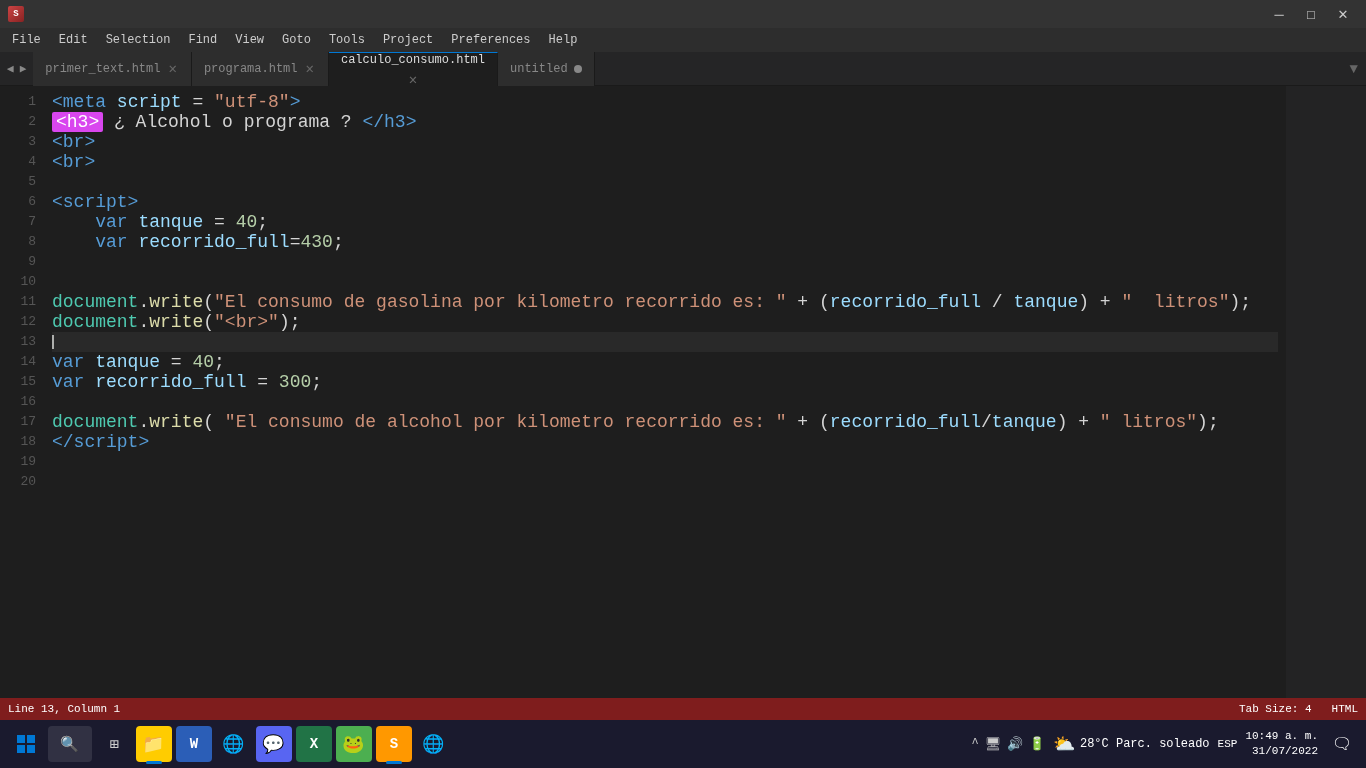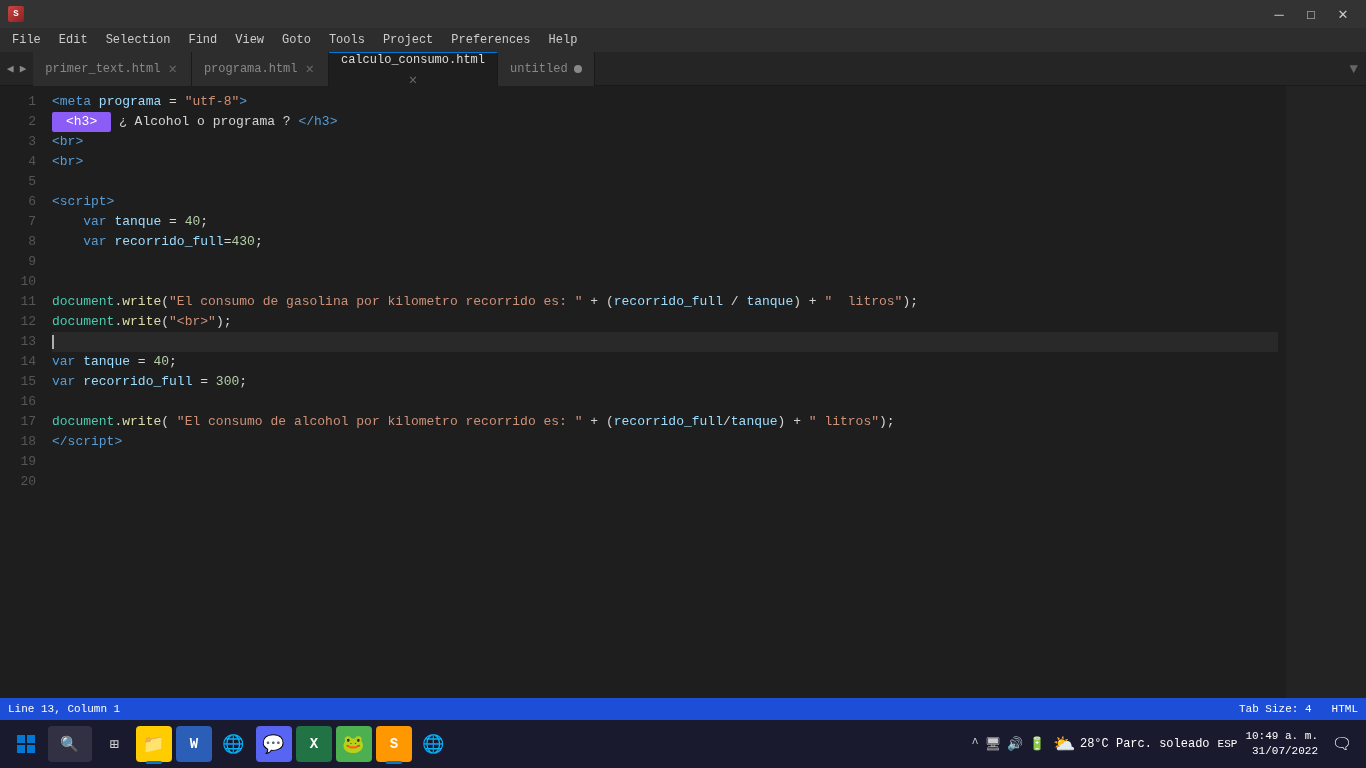--- a/index.html
+++ b/index.html
@@ -155,21 +155,21 @@
       padding: 6px 8px 6px 0;
       font-size: 13px;
       line-height: 20px;
       user-select: none;
       flex-shrink: 0;
     }
     #code-area {
       flex: 1;
       padding: 6px 8px;
       line-height: 20px;
-      font-size: 13px;
+      font-size: 18px;
       overflow: auto;
       background: #1e1e1e;
     }
     .code-line {
       height: 20px;
       white-space: pre;
       display: flex;
       align-items: center;
     }
     .code-line.active-line {
@@ -191,21 +191,21 @@
     }
     .minimap-content {
       transform: scale(0.15);
       transform-origin: top left;
       width: 660px;
       pointer-events: none;
     }
 
     
     #status-bar {
-      background: #1d4ed8;
+      background: #7f1d1d;
       color: white;
       font-size: 11px;
       height: 22px;
       display: flex;
       align-items: center;
       padding: 0 8px;
       gap: 20px;
       flex-shrink: 0;
     }
     #status-bar-right {
@@ -356,25 +356,25 @@
     <div>15</div>
     <div>16</div>
     <div>17</div>
     <div>18</div>
     <div>19</div>
     <div>20</div>
   </div>
   <div id="code-area">
 
     <div class="code-line">
-      <span class="tag">&lt;meta</span><span class="plain"> </span><span style="color:#9cdcfe;">programa</span><span class="plain"> = </span><span class="string">"utf-8"</span><span class="tag">&gt;</span>
-    </div>
-
-    <div class="code-line">
-      <span style="color:#f44747; background:#8b5cf6; color:white; padding:0 14px; border-radius:2px;">&lt;h3&gt;</span><span class="plain"> ¿ Alcohol o programa ? </span><span class="tag">&lt;/h3&gt;</span>
+      <span class="tag">&lt;meta</span><span class="plain"> </span><span style="color:#9cdcfe;">script</span><span class="plain"> = </span><span class="string">"utf-8"</span><span class="tag">&gt;</span>
+    </div>
+
+    <div class="code-line">
+      <span style="color:#f44747; background:#d946ef; color:white; padding:0 4px; border-radius:2px;">&lt;h3&gt;</span><span class="plain"> ¿ Alcohol o programa ? </span><span class="tag">&lt;/h3&gt;</span>
     </div>
 
     <div class="code-line">
       <span class="tag">&lt;br&gt;</span>
     </div>
 
     <div class="code-line">
       <span class="tag">&lt;br&gt;</span>
     </div>
 

